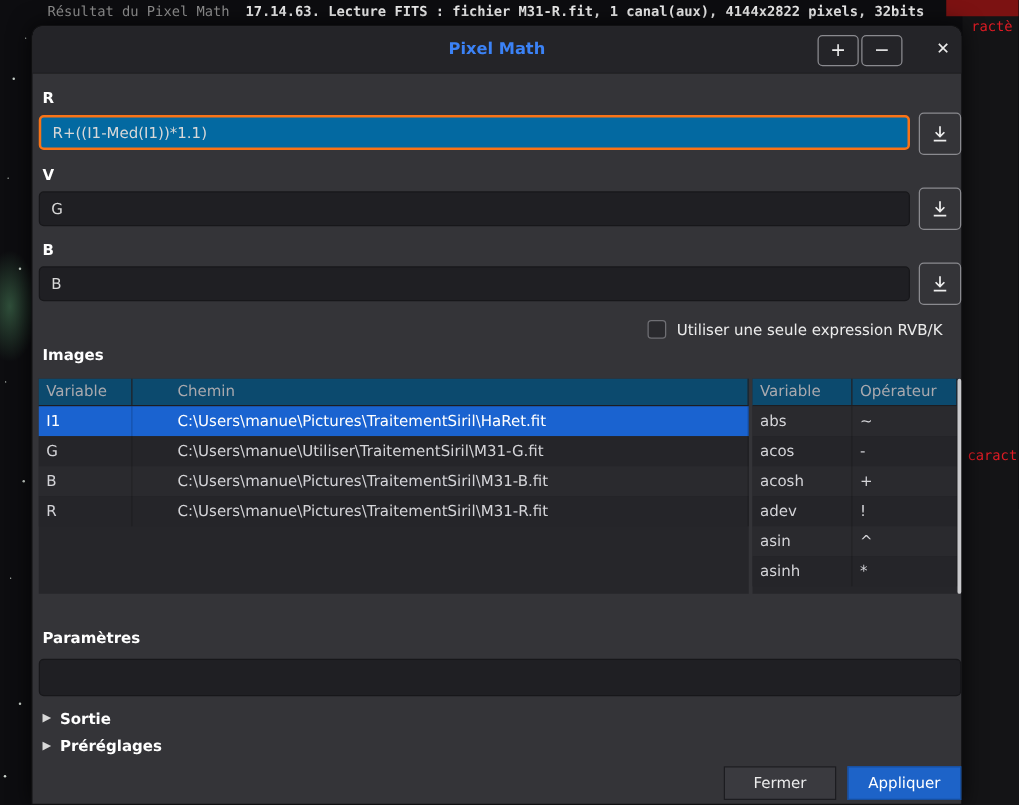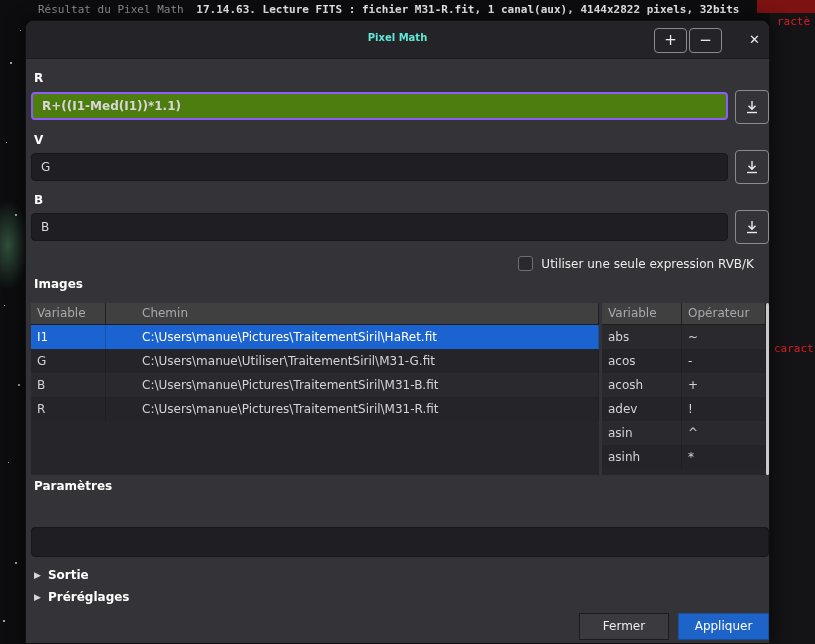--- a/index.html
+++ b/index.html
@@ -6,56 +6,56 @@
   body { background:#000; font-family:"DejaVu Sans", sans-serif; }
   .screen { position:relative; width:815px; height:644px; background:#0d0d10; overflow:hidden; }
 
   
   .bg-log { position:absolute; left:38px; top:3px; white-space:nowrap; font-family:"DejaVu Sans Mono", monospace; font-size:11px; }
   .log-gray { color:#8f8f8f; }
   .log-white { color:#ececec; font-weight:bold; margin-left:6px; }
   .red-badge { position:absolute; left:757px; top:0; width:58px; height:13px; background:#7c1212; }
   .red-frag { position:absolute; color:#e01b24; font-family:"DejaVu Sans Mono", monospace; font-size:11px; }
   .frag-top { left:777px; top:15px; }
-  .frag-mid { left:774px; top:342px; }
+  .frag-mid { left:774px; top:358px; }
   .right-strip { position:absolute; left:770px; top:0; width:45px; height:644px; background:#141416; }
   .star { position:absolute; border-radius:50%; background:#cfd8d0; }
   .glow { position:absolute; left:-14px; top:200px; width:44px; height:90px; border-radius:50%;
           background:radial-gradient(ellipse at center, rgba(90,160,110,.45), rgba(90,160,110,0) 70%); }
 
   
   .dialog { position:absolute; left:25px; top:20px; width:745px; height:624px;
             background:#343438; border:1px solid #101012; border-radius:9px 9px 0 0;
             box-shadow:0 0 18px rgba(0,0,0,.7); color:#ececec; font-size:12px; }
   .dlg-header { position:absolute; left:0; top:0; width:100%; height:38px; background:#242428;
                 border-bottom:1px solid #1b1b1e; border-radius:8px 8px 0 0; }
-  .dlg-title { position:absolute; left:0; right:0; top:11px; text-align:center; font-weight:bold; font-size:10px; color:#5eead4; }
+  .dlg-title { position:absolute; left:0; right:0; top:11px; text-align:center; font-weight:bold; font-size:13px; color:#3b82f6; }
   .hbtn { position:absolute; top:7px; width:33px; height:25px; border:1px solid #8a8a8f; border-radius:4px;
           background:transparent; color:#ececec; font-size:15px; line-height:23px; text-align:center; cursor:pointer; }
   .hbtn.plus { left:628px; } .hbtn.minus { left:663px; }
   .hbtn.close { left:712px; border:none; font-size:13px; }
 
   .sec-label { position:absolute; left:8px; font-weight:bold; color:#fff; }
   .entry { position:absolute; left:5px; width:697px; height:28px; background:#1f1f23;
            border:1px solid #17171a; border-radius:4px; color:#d8d8d8; font-size:12px;
            padding:0 9px; font-family:"DejaVu Sans", sans-serif; outline:none; }
-  .entry.focused { border:2px solid #8b5cf6; background:#4d7c0f;font-weight:bold; }
+  .entry.focused { border:2px solid #f97316; background:#0369a1; }
   .entry.wide { width:738px; height:30px; }
   .dlbtn { position:absolute; left:709px; width:34px; height:34px; border:1px solid #8a8a8f;
            border-radius:4px; background:transparent; display:flex; align-items:center; justify-content:center; cursor:pointer; }
 
   .check-row { position:absolute; right:15px; top:235px; display:flex; align-items:center; gap:8px; }
   .checkbox { width:15px; height:15px; background:#2a2a2e; border:1px solid #6f6f74; border-radius:3px; cursor:pointer; }
   .check-label { color:#ececec; }
 
   
   .tbl { position:absolute; top:282px; background:#26262a; }
   .tbl-left { left:5px; width:568px; height:172px; }
   .tbl-right { left:576px; width:164px; height:172px; }
-  .thead { display:flex; height:22px; background:#404040; border-bottom:1px solid #1d1d21; color:#a9a9ae; }
+  .thead { display:flex; height:22px; background:#0c4a6e; border-bottom:1px solid #1d1d21; color:#a9a9ae; }
   .th { padding:3px 6px; border-right:1px solid #202024; overflow:hidden; white-space:nowrap; }
   .col-var { width:75px; } .col-path { flex:1;margin-left:30px; } .col-fn { width:80px; } .col-op { flex:1; }
   .trow { display:flex; height:24px; line-height:24px; color:#d4d4d8; cursor:default; }
   .trow .td { padding:0 6px; border-right:1px solid rgba(0,0,0,.18); overflow:hidden; white-space:nowrap; }
   .r-a { background:#2a2a2e; } .r-b { background:#252529; }
   .trow.selected { background:#1a63d0; color:#fff; }
   .scrollbar { position:absolute; left:740px; top:282px; width:3px; height:172px; background:#c9c9cc; border-radius:2px; }
 
   .expander { position:absolute; left:8px; display:flex; align-items:center; gap:7px; font-weight:bold; color:#fff; cursor:pointer; }
   .tri { font-size:9px; color:#d8d8d8; }
@@ -181,21 +181,21 @@
         <div class="td col-fn">asin</div>
         <div class="td col-op">^</div>
       </div>
       <div class="trow r-b">
         <div class="td col-fn">asinh</div>
         <div class="td col-op">*</div>
       </div>
     </div>
     <div class="scrollbar"></div>
 
-    <div class="sec-label" style="top:458px;">Paramètres</div>
+    <div class="sec-label" style="top:482px;">Paramètres</div>
     <input class="entry wide" style="top: 506px;" value="">
 
     <div class="expander" style="top:547px;">
       <span class="tri">▶</span>
       <span>Sortie</span>
     </div>
     <div class="expander" style="top:569px;">
       <span class="tri">▶</span>
       <span>Préréglages</span>
     </div>

